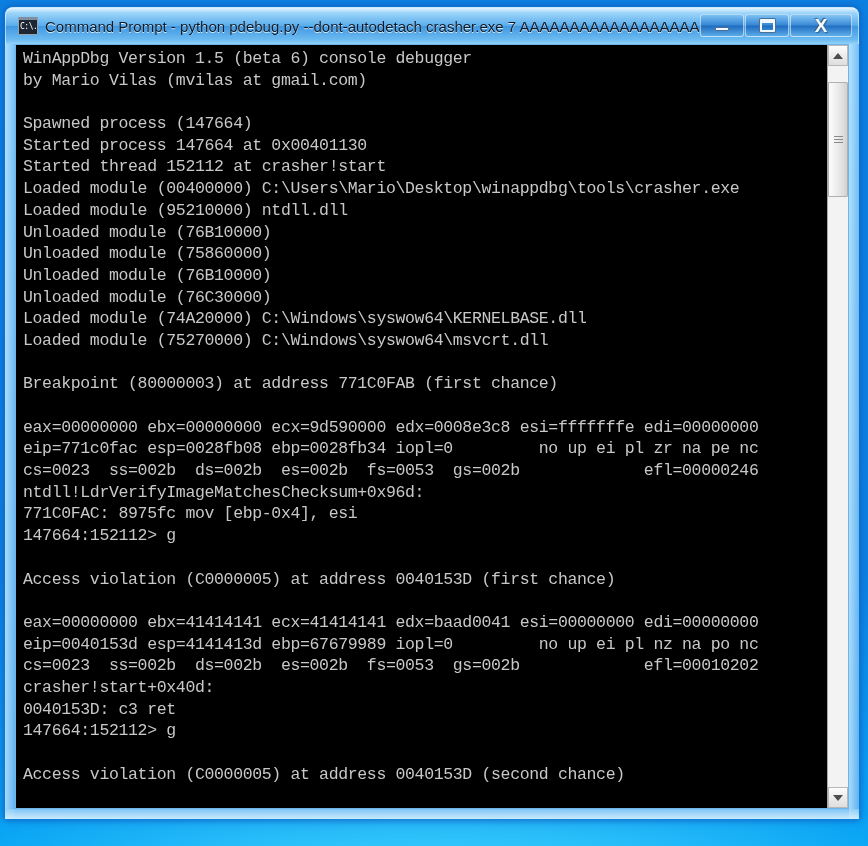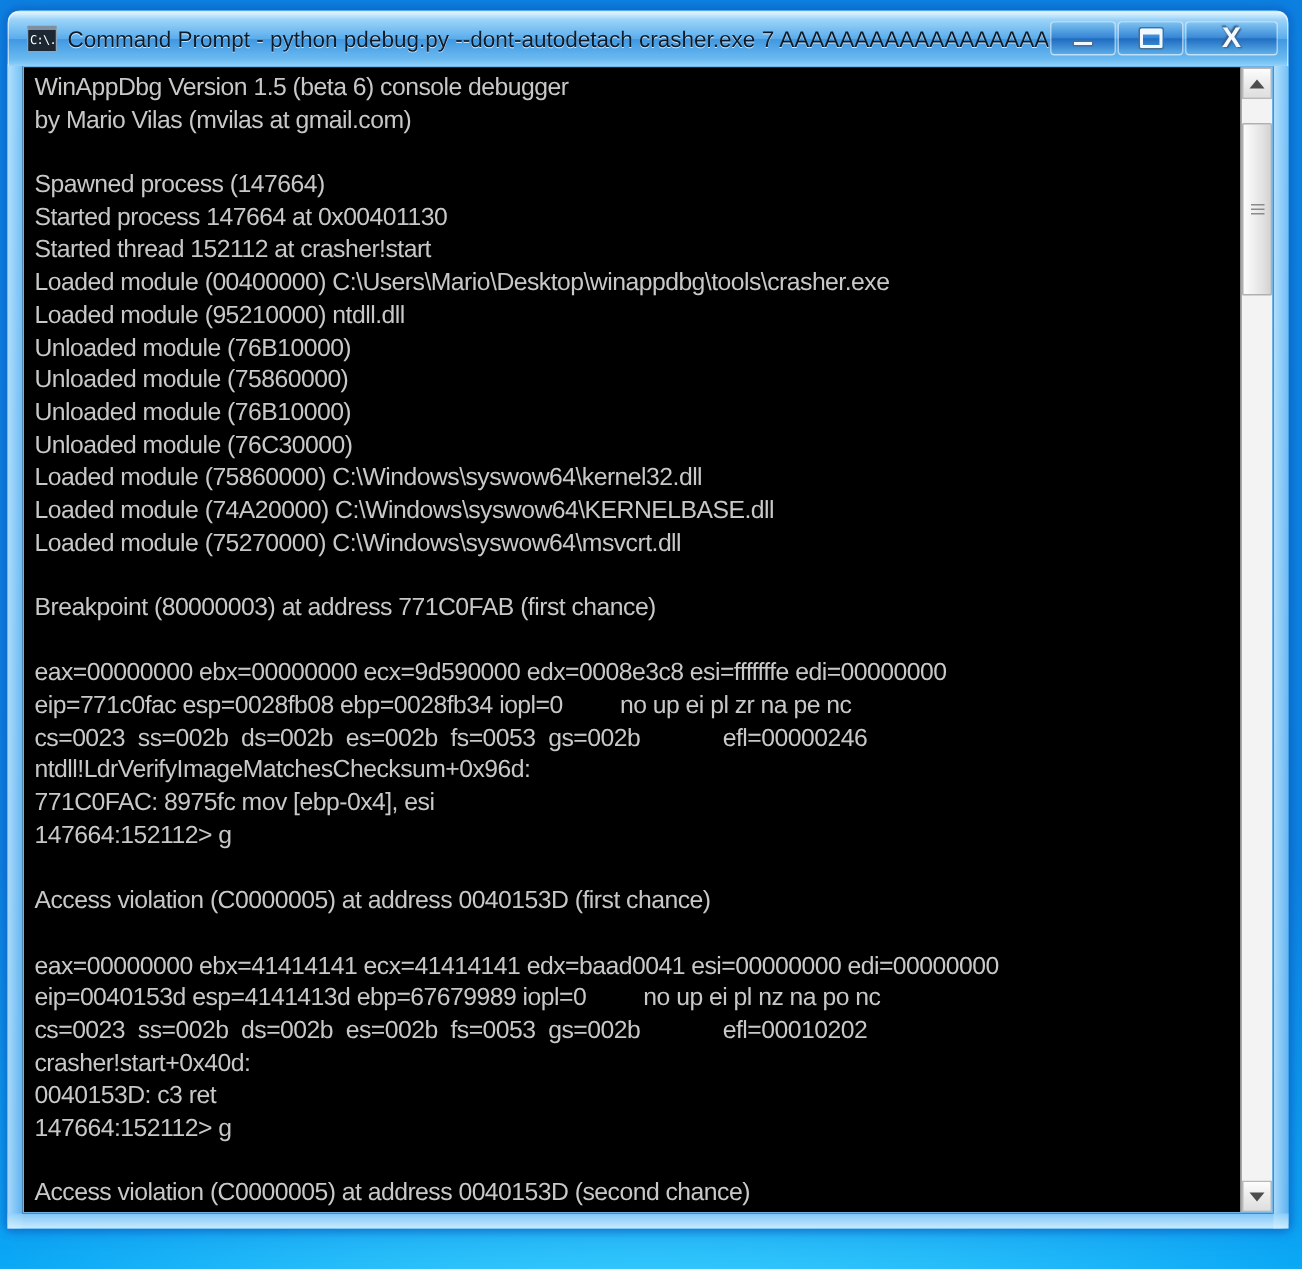--- a/index.html
+++ b/index.html
@@ -104,21 +104,21 @@
     display: flex;
   }
   .console {
     flex: 1 1 auto;
     position: relative;
     background: #000000;
     overflow: hidden;
     padding: 3px 0 0 7px;
   }
   .line {
-    font-family: Liberation Sans, sans-serif;
+    font-family: Liberation Mono, monospace;
     font-size: 16.5px;
     line-height: 21.7px;
     color: #c8c8c8;
     white-space: pre;
     letter-spacing: -0.35px;
     height: 21.7px;
   }
   .line.blank { color: transparent; }
 
   
@@ -191,21 +191,20 @@
         <div class="line blank"> </div>
         <div class="line">Spawned process (147664)</div>
         <div class="line">Started process 147664 at 0x00401130</div>
         <div class="line">Started thread 152112 at crasher!start</div>
         <div class="line">Loaded module (00400000) C:\Users\Mario\Desktop\winappdbg\tools\crasher.exe</div>
         <div class="line">Loaded module (95210000) ntdll.dll</div>
         <div class="line">Unloaded module (76B10000)</div>
         <div class="line">Unloaded module (75860000)</div>
         <div class="line">Unloaded module (76B10000)</div>
         <div class="line">Unloaded module (76C30000)</div>
-        <div class="line">Loaded module (75860000) C:\Windows\syswow64\kernel32.dll</div>
         <div class="line">Loaded module (74A20000) C:\Windows\syswow64\KERNELBASE.dll</div>
         <div class="line">Loaded module (75270000) C:\Windows\syswow64\msvcrt.dll</div>
         <div class="line blank"> </div>
         <div class="line">Breakpoint (80000003) at address 771C0FAB (first chance)</div>
         <div class="line blank"> </div>
         <div class="line">eax=00000000 ebx=00000000 ecx=9d590000 edx=0008e3c8 esi=fffffffe edi=00000000</div>
         <div class="line">eip=771c0fac esp=0028fb08 ebp=0028fb34 iopl=0         no up ei pl zr na pe nc</div>
         <div class="line">cs=0023  ss=002b  ds=002b  es=002b  fs=0053  gs=002b             efl=00000246</div>
         <div class="line">ntdll!LdrVerifyImageMatchesChecksum+0x96d:</div>
         <div class="line">771C0FAC: 8975fc mov [ebp-0x4], esi</div>

